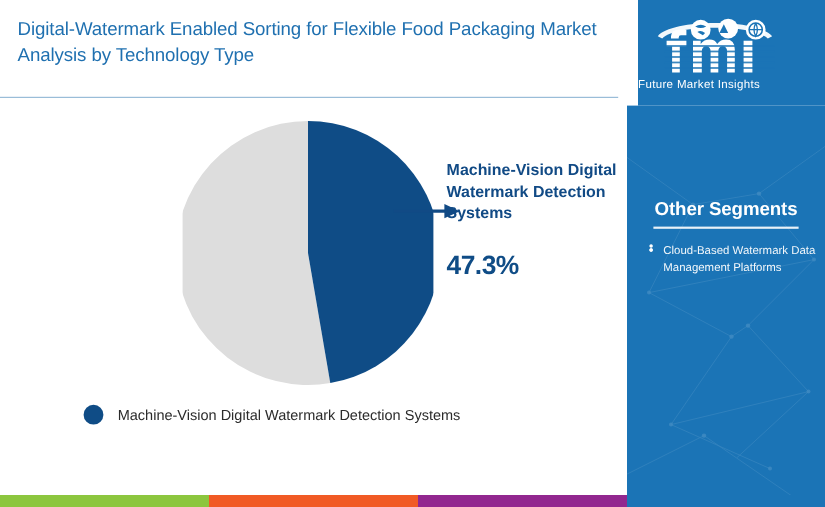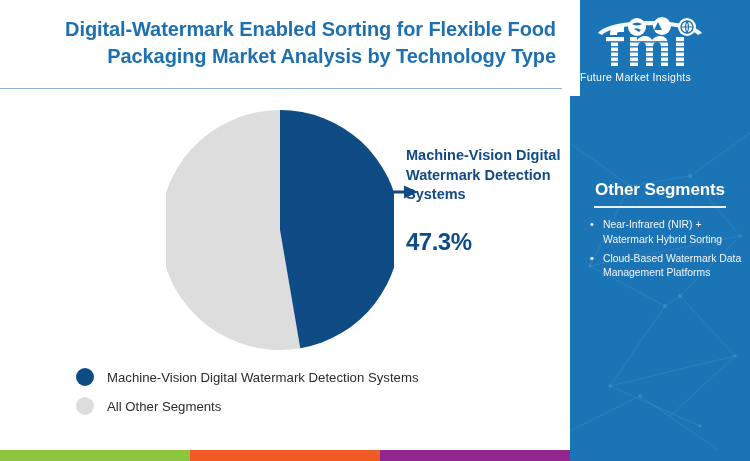--- a/index.html
+++ b/index.html
@@ -7,22 +7,22 @@
     width:750px; height:461px;
     background:#ffffff;
     font-family:"Liberation Sans", sans-serif;
     overflow:hidden;
   }
   .page { position:relative; width:750px; height:461px; background:#fff; }
 
   
   .header-title {
     position:absolute; left:16px; top:16px; width:540px;
-    font-size:20px; font-weight:bold; line-height:1.33;
-    color:#1f70b0; letter-spacing:-0.1px;text-align:right;
+    font-size:17px; font-weight:normal; line-height:1.33;
+    color:#1f70b0; letter-spacing:-0.1px;
   }
   .header-rule {
     position:absolute; left:0px; top:88px; width:562px; height:1px;
     background:#8fb6d4;
   }
 
   
   .logo-panel {
     position:absolute; left:536px; top:0px; width:180px; height:96px;
     background:#1b74b6;
@@ -155,21 +155,20 @@
           <circle cx="130" cy="330" r="1.8"></circle>
       </g>
     </svg>
 
     <div class="side-heading">Other Segments</div>
     <div class="side-rule"></div>
 
     <ul class="side-list">
       <li>
         <span class="bullet">•</span>
-        <span>Near-Infrared (NIR) + Watermark Hybrid Sorting</span>
       </li>
       <li>
         <span class="bullet">•</span>
       </li>
       <li>
         <span class="bullet">•</span>
         <span>Cloud-Based Watermark Data Management Platforms</span>
       </li>
     </ul>
 
@@ -190,24 +189,20 @@
   </div>
 
   <div class="callout-label">Machine-Vision Digital Watermark Detection Systems</div>
   <div class="callout-value">47.3%</div>
 
   <div class="legend">
     <div class="legend-row">
       <span class="legend-dot" style="background:#0f4c86;"></span>
       <span class="legend-text">Machine-Vision Digital Watermark Detection Systems</span>
     </div>
-    <div class="legend-row">
-      <span class="legend-dot" style="background:#dddddd;"></span>
-      <span class="legend-text">All Other Segments</span>
-    </div>
   </div>
 
   <div class="footer-bar">
     <div class="footer-seg" style="width:190px; background:#8cc63e;"></div>
     <div class="footer-seg" style="width:190px; background:#f15a24;"></div>
     <div class="footer-seg" style="width:190px; background:#92278f;"></div>
     <div class="footer-seg" style="width:180px; background:#1b74b6;"></div>
   </div>
 
 </div>

